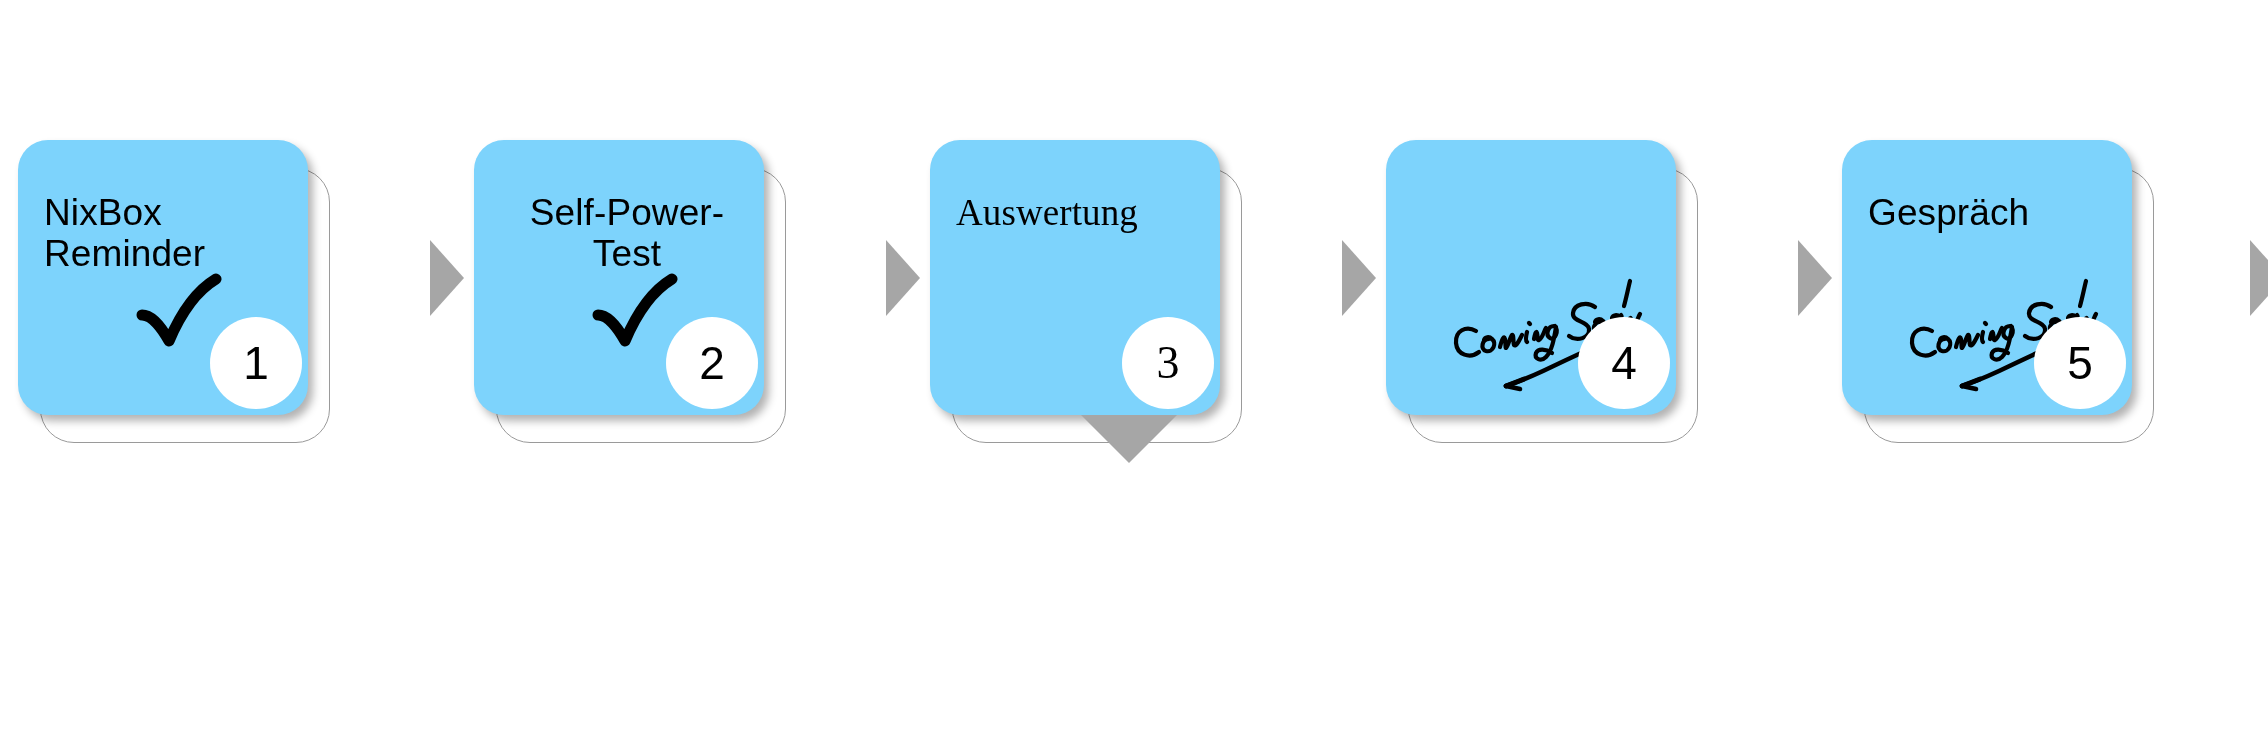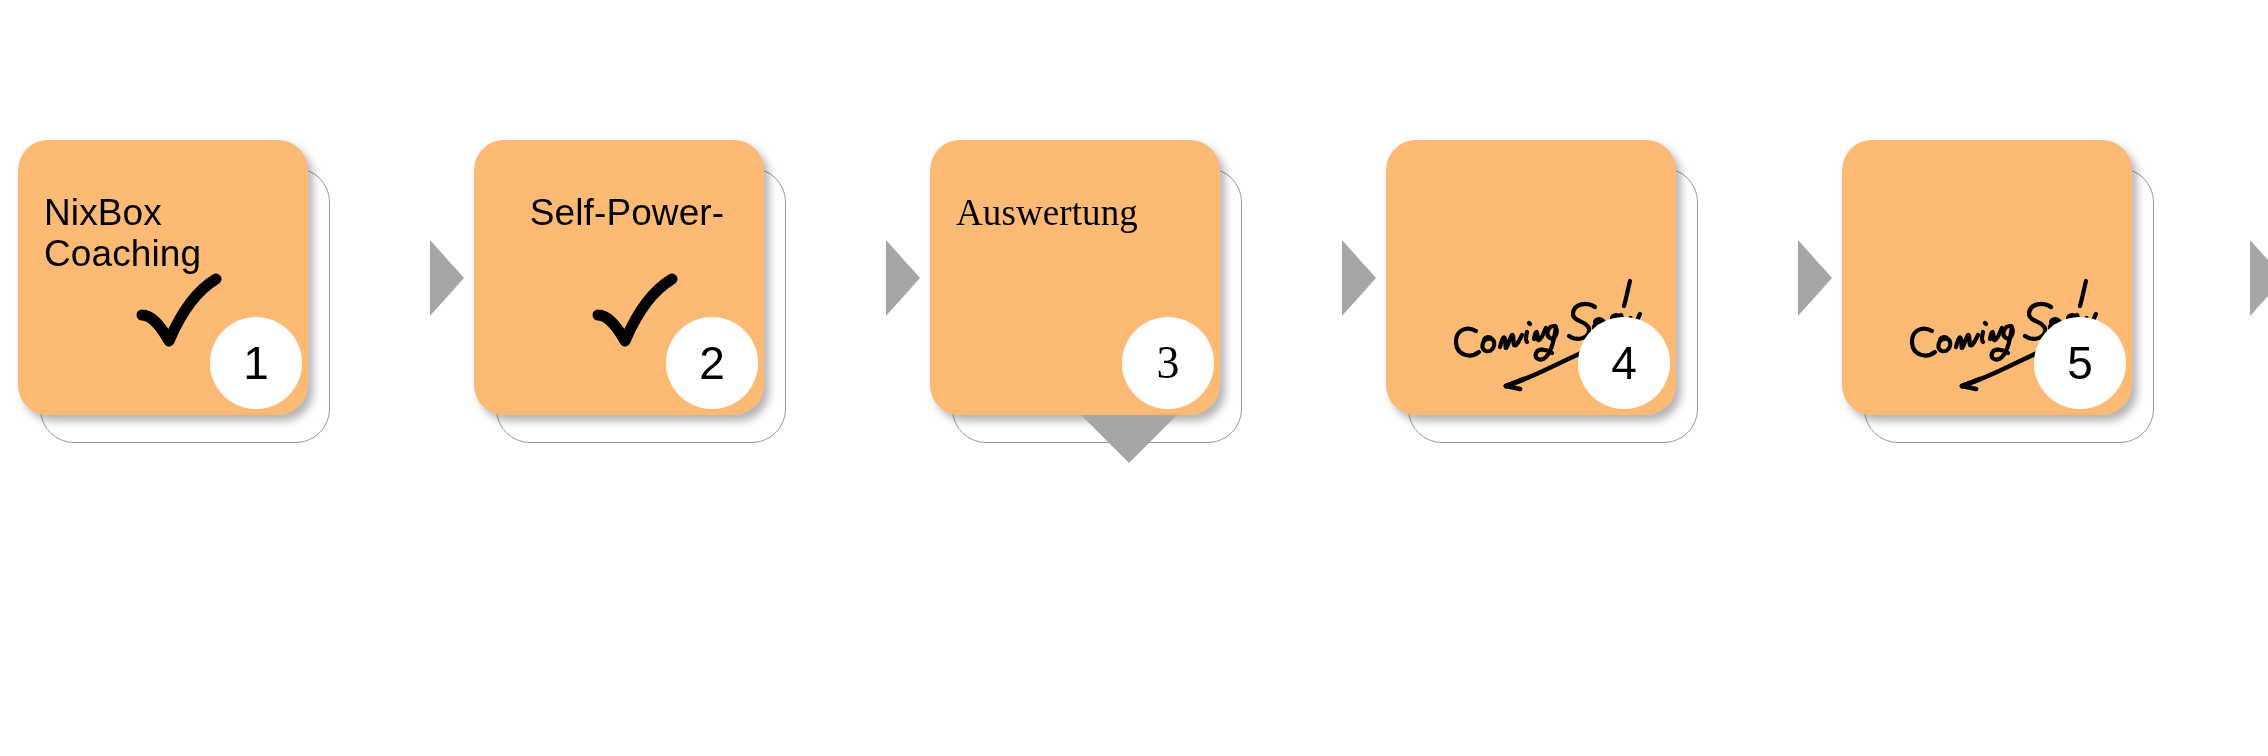--- a/index.html
+++ b/index.html
@@ -13,21 +13,21 @@
 
   
   .ghost{
     position:absolute;left:22px;top:28px;width:290px;height:275px;
     border:1.6px solid #9a9a9a;border-radius:34px;background:#ffffff;
     box-sizing:border-box;
   }
   
   .card{
     position:absolute;left:0;top:0;width:290px;height:275px;
-    border-radius:30px;background:#fdba74;
+    border-radius:30px;background:#7dd3fc;
     box-shadow:5px 6px 9px rgba(0,0,0,.30);
     box-sizing:border-box;
   }
   .card-label{
     position:absolute;left:26px;right:20px;top:52px;
     font-size:37px;line-height:1.12;color:#000000;
     letter-spacing:.1px;
   }
   .card-label.center{left:32px;right:16px;text-align:center;}
 
@@ -56,40 +56,41 @@
 </head>
 <body>
 
 <div id="stage">
 
   <div class="step" style="left:18px;">
     <div class="ghost"></div>
     <div class="card">
       <div class="card-label">
         <div>NixBox</div>
-        <div>Coaching</div>
+        <div>Reminder</div>
       </div>
       <span class="check">
         <svg width="86" height="86" viewBox="0 0 86 86">
           <path d="M6 44 C16 44 26 57 33 70 C44 44 60 20 80 8" stroke="#000000" stroke-width="11" fill="none" stroke-linecap="round" stroke-linejoin="round"></path>
         </svg>
       </span>
       <div class="badge">
         <span>1</span>
       </div>
     </div>
   </div>
 
   <div class="arrow-r" style="left:430px;top:240px;"></div>
 
   <div class="step" style="left:474px;">
     <div class="ghost"></div>
     <div class="card">
       <div class="card-label center">
         <div>Self-Power-</div>
+        <div>Test</div>
       </div>
       <span class="check">
         <svg width="86" height="86" viewBox="0 0 86 86">
           <path d="M6 44 C16 44 26 57 33 70 C44 44 60 20 80 8" stroke="#000000" stroke-width="11" fill="none" stroke-linecap="round" stroke-linejoin="round"></path>
         </svg>
       </span>
       <div class="badge">
         <span>2</span>
       </div>
     </div>
@@ -155,20 +156,21 @@
       </div>
     </div>
   </div>
 
   <div class="arrow-r" style="left:1798px;top:240px;"></div>
 
   <div class="step" style="left:1842px;">
     <div class="ghost"></div>
     <div class="card">
       <div class="card-label">
+        <div>Gespräch</div>
       </div>
       <span class="coming">
         <svg width="200" height="120" viewBox="0 0 200 120">
           <g fill="none" stroke="#000000" stroke-width="4.2" stroke-linecap="round" stroke-linejoin="round">
             <path d="M28 58 C18 52 7 58 8 70 C9 82 22 86 31 79"></path>
             <path d="M41 66 C34 66 32 76 38 78 C45 80 49 70 44 66 C41 63 37 64 36 67"></path>
             <path d="M52 74 C54 66 56 62 57 66 C58 71 57 75 58 75 C60 74 62 64 64 62 C66 61 65 70 66 72 C68 74 71 68 74 62"></path>
             <path d="M79 59 C78 63 77 67 79 69"></path>
             <path d="M81 50 L82 51"></path>
             <path d="M86 66 C87 61 88 57 89 60 C90 64 89 68 91 67 C94 66 96 58 98 55"></path>

